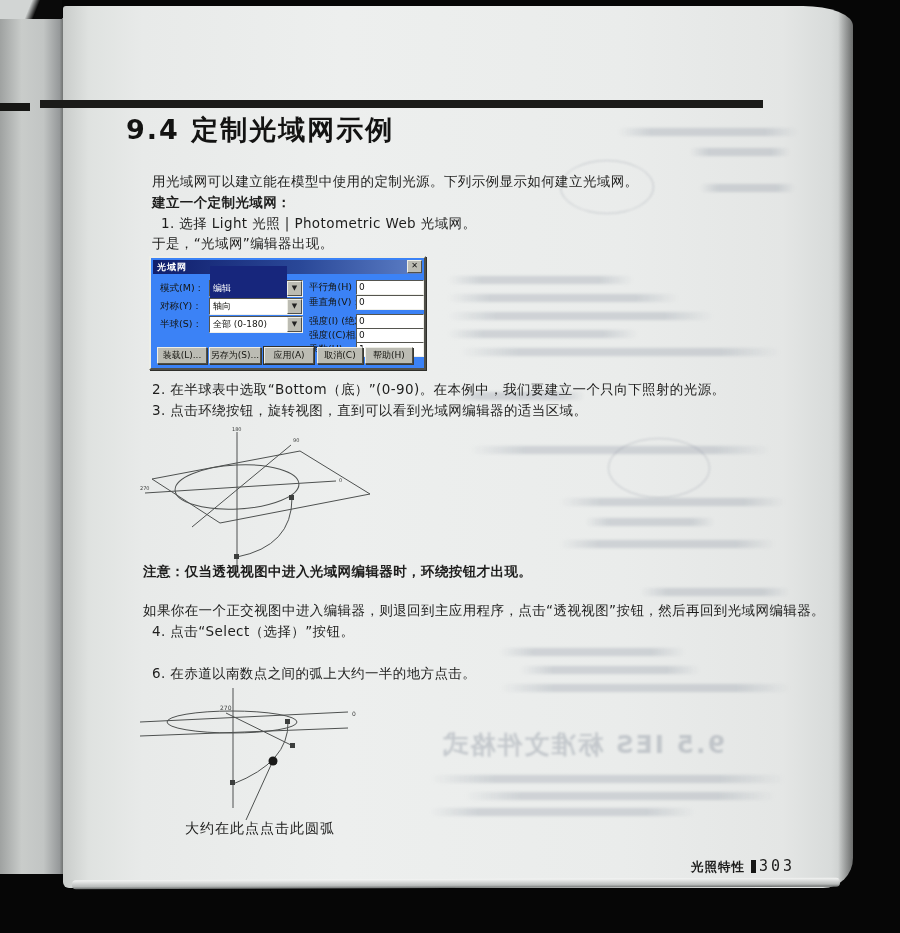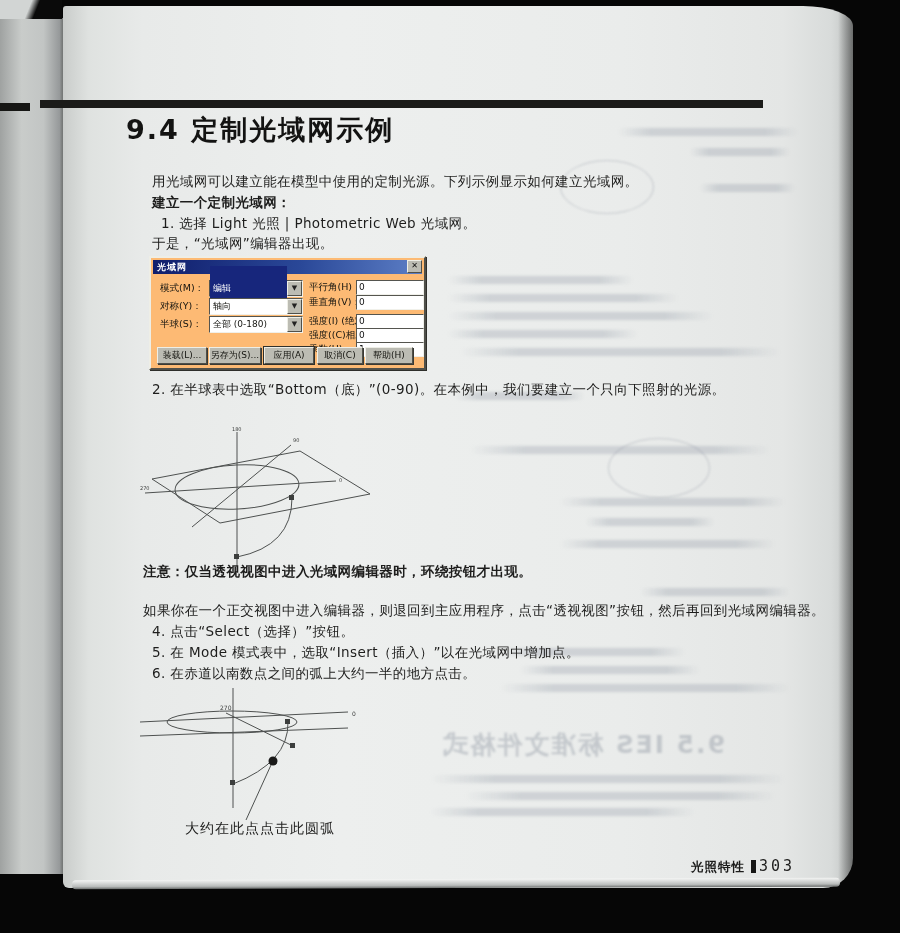--- a/index.html
+++ b/index.html
@@ -20,21 +20,21 @@
     background:linear-gradient(180deg,#f4f5f4,#b9bcbb 70%,#6a6d6c);border-radius:4px;transform:rotate(-.2deg);}
   
   .rule-main{position:absolute;left:40px;top:100px;width:723px;height:8px;background:#1b1b19;}
   .rule-stub{position:absolute;left:0;top:103px;width:30px;height:8px;background:#161614;}
   
   .sec-title{position:absolute;left:126px;top:112px;font-size:27px;font-weight:bold;color:#131312;
     letter-spacing:2px;white-space:nowrap;}
   .body-line{position:absolute;white-space:nowrap;font-size:13.5px;color:#1d1d1c;letter-spacing:.4px;}
   .bold{font-weight:bold;}
   
-  .dlg{position:absolute;left:149px;top:256px;width:273px;height:110px;background:#fdba74;
+  .dlg{position:absolute;left:149px;top:256px;width:273px;height:110px;background:#3b82f6;
     border:2px solid;border-color:#eeeee6 #50504a #50504a #eeeee6;box-shadow:1px 1px 0 #2e2e2a;
     font-size:10px;color:#14140f;}
   .dlg-title{position:absolute;left:2px;top:2px;right:2px;height:14px;
     background:linear-gradient(90deg,#101e6c,#2a4898 55%,#5d7fc6);display:flex;align-items:center;}
   .dlg-title-text{color:#fff;font-size:9px;font-weight:bold;padding-left:4px;letter-spacing:1px;}
   .dlg-close{position:absolute;right:2px;top:1.5px;width:13px;height:11px;background:#bcbcb3;
     border:1px solid;border-color:#eeeee6 #50504a #50504a #eeeee6;font-size:8px;line-height:10px;
     text-align:center;font-weight:bold;color:#111;}
   .dlg-label{position:absolute;white-space:nowrap;font-size:9.5px;}
   .combo{position:absolute;height:15px;background:#fff;border:1px solid;
@@ -146,40 +146,40 @@
     <div class="tbox" style="left:205px;top:84px;">1</div>
 
     <div class="dbtn" style="left:6px;top:89px;width:48px;">装载(L)...</div>
     <div class="dbtn" style="left:58px;top:89px;width:50px;">另存为(S)...</div>
     <div class="dbtn default" style="left:113px;top:89px;width:48px;">应用(A)</div>
     <div class="dbtn" style="left:166px;top:89px;width:44px;">取消(C)</div>
     <div class="dbtn" style="left:214px;top:89px;width:46px;">帮助(H)</div>
   </div>
 
   <div class="body-line" style="left:152px;top:381px;">2. 在半球表中选取“Bottom（底）”(0-90)。在本例中，我们要建立一个只向下照射的光源。</div>
+  <div class="body-line" style="left:152px;top:402px;">3. 点击环绕按钮，旋转视图，直到可以看到光域网编辑器的适当区域。</div>
 
   <svg class="diag" style="left:140px;top:424px;" width="310" height="155" viewBox="0 0 310 155">
     <line x1="97" y1="8" x2="97" y2="148"></line>
     <polygon points="12,55 160,27 230,70 80,99"></polygon>
     <ellipse cx="97" cy="63" rx="62" ry="22" transform="rotate(-3 97 63)"></ellipse>
     <line x1="5" y1="69" x2="196" y2="57"></line>
     <line x1="151" y1="21" x2="52" y2="103"></line>
     <path d="M152,74 Q152,122 97,133"></path>
     <rect x="149" y="71" width="5" height="5" fill="#3c3e3d" stroke="none"></rect>
     <rect x="94" y="130" width="5" height="5" fill="#3c3e3d" stroke="none"></rect>
     <text x="92" y="7">180</text>
     <text x="0" y="66">270</text>
     <text x="153" y="18">90</text>
     <text x="199" y="58">0</text>
   </svg>
 
   <div class="body-line bold" style="left:143px;top:563px;">注意：仅当透视视图中进入光域网编辑器时，环绕按钮才出现。</div>
   <div class="body-line" style="left:143px;top:602px;">如果你在一个正交视图中进入编辑器，则退回到主应用程序，点击“透视视图”按钮，然后再回到光域网编辑器。</div>
   <div class="body-line" style="left:152px;top:623px;">4. 点击“Select（选择）”按钮。</div>
-  <div class="body-line" style="left:152px;top:644px;">5. 在 Mode 模式表中，选取“Insert（插入）”以在光域网中增加点。</div>
   <div class="body-line" style="left:152px;top:665px;">6. 在赤道以南数点之间的弧上大约一半的地方点击。</div>
 
   <svg class="diag" style="left:130px;top:688px;" width="345" height="150" viewBox="0 0 345 150">
     <line x1="103" y1="0" x2="103" y2="120"></line>
     <ellipse cx="102" cy="34" rx="65" ry="11"></ellipse>
     <line x1="10" y1="34" x2="218" y2="24"></line>
     <line x1="10" y1="48" x2="218" y2="40"></line>
     <line x1="96" y1="25" x2="163" y2="58"></line>
     <rect x="160" y="55" width="5" height="5" fill="#3c3e3d" stroke="none"></rect>
     <path d="M158,34 Q159,74 103,96"></path>

